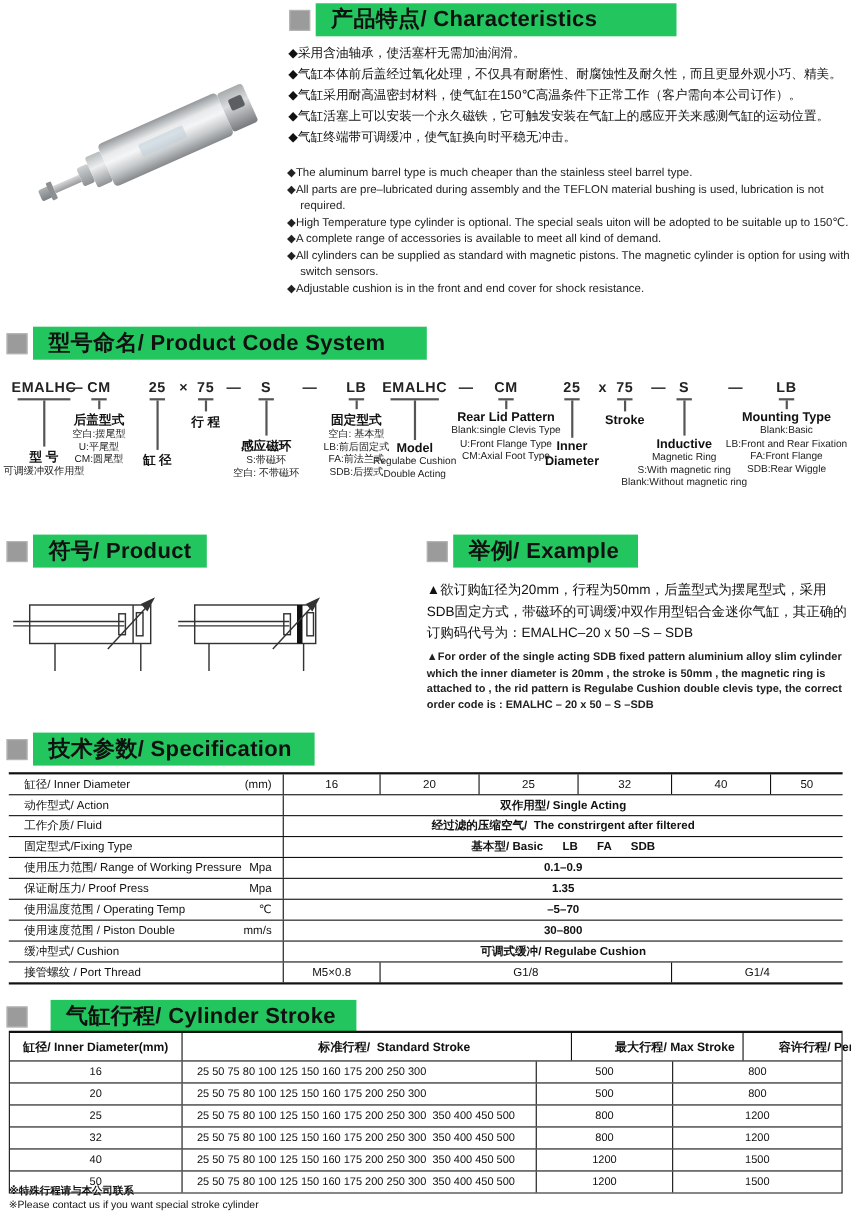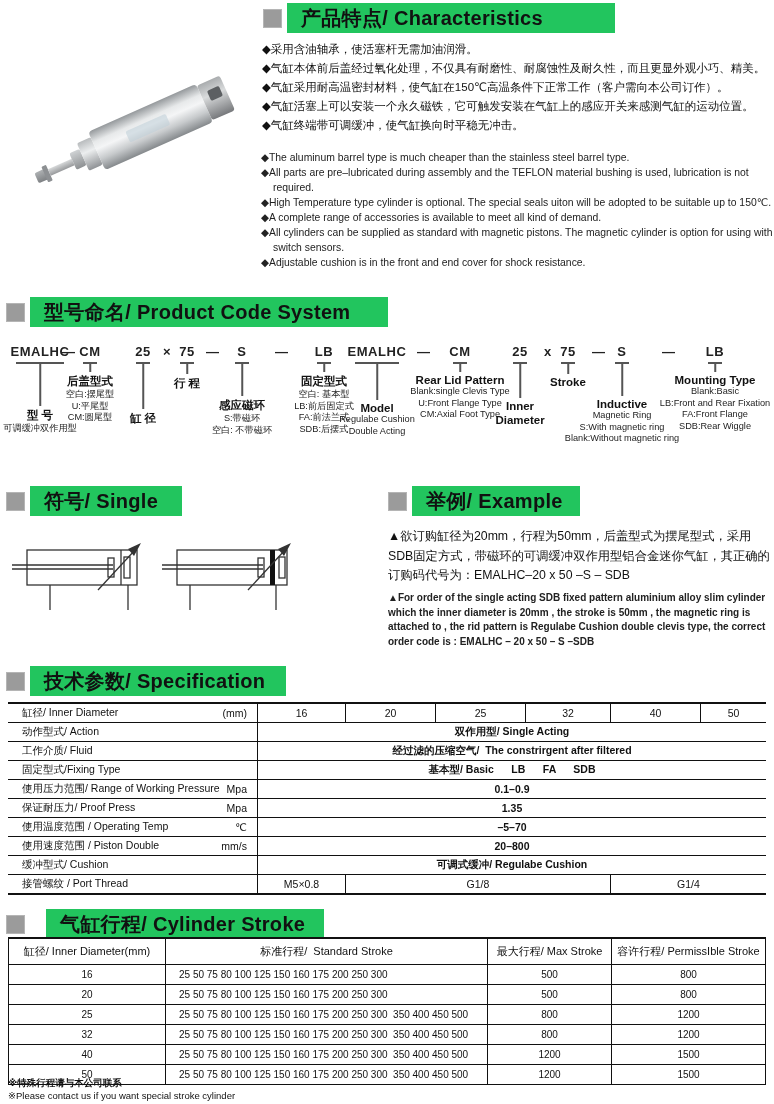--- a/index.html
+++ b/index.html
@@ -58,21 +58,21 @@
   .sp-label{width:250px;flex:0 0 auto;border-right:1px solid #111;display:flex;justify-content:space-between;
             align-items:center;padding:0 10px 0 14px;box-sizing:border-box;}
   .sp-cell{display:flex;align-items:center;justify-content:center;box-sizing:border-box;white-space:pre;}
   .sp-cell+.sp-cell{border-left:1px solid #111;}
   .sp-span{flex:1;display:flex;align-items:center;justify-content:center;white-space:pre;font-weight:bold;}
 
   
   .stk{position:absolute;left:8px;top:937px;width:758px;border:1.2px solid #111;border-top:2.5px solid #111;box-sizing:border-box;}
   .stk-row{display:flex;height:19px;border-bottom:1px solid #111;font-size:10px;color:#111;}
   .stk-row:last-child{border-bottom:none;}
-  .stk-row.head{height:25px;font-size:11px;font-weight:400;}
+  .stk-row.head{height:25px;font-size:11px;font-weight:700;gap:32px;}
   .stk-c{display:flex;align-items:center;justify-content:center;box-sizing:border-box;border-right:1px solid #111;white-space:pre;}
   .stk-c:last-child{border-right:none;}
   .stk-c.std{justify-content:flex-start;padding-left:13px;}
   .c1{width:157px;flex:0 0 auto;}
   .c2{width:322px;flex:0 0 auto;}
   .c3{width:124px;flex:0 0 auto;}
   .c4{flex:1;}
 
   .notes{position:absolute;left:8px;top:1076px;font-size:9.5px;line-height:13px;color:#111;}
   .notes .n0{font-weight:700;}
@@ -216,21 +216,21 @@
       <div class="pc-sub">SDB:Rear Wiggle</div>
     </div>
     <span class="pc-sep" style="left:417px;">—</span>
     <span class="pc-sep" style="left:544px;">x</span>
     <span class="pc-sep" style="left:592px;">—</span>
     <span class="pc-sep" style="left:662px;">—</span>
   </div>
 
   <div class="sec-head" style="left:6px;top:486px;">
     <div class="sq"></div>
-    <div class="bar" style="min-width:124px;">符号/ Single</div>
+    <div class="bar" style="min-width:124px;">符号/ Product</div>
   </div>
 
   <svg class="sym" width="400" height="92" viewBox="0 0 400 92">
     <g stroke="#333" stroke-width="1.3" fill="none">
       <rect x="19" y="18" width="110" height="35"></rect>
       <line x1="4" y1="33" x2="105" y2="33"></line>
         <line x1="4" y1="37" x2="105" y2="37"></line>
       <rect x="100" y="26" width="6" height="19"></rect>
       <line x1="113" y1="18" x2="113" y2="53"></line>
       <rect x="116" y="25" width="6" height="21"></rect>
@@ -318,21 +318,21 @@
           <span>使用温度范围 / Operating Temp</span>
           <span>℃</span>
         </div>
       <div class="sp-span">–5–70</div>
     </div>
     <div class="sp-row">
       <div class="sp-label">
           <span>使用速度范围 / Piston Double</span>
           <span>mm/s</span>
         </div>
-      <div class="sp-span">20–800</div>
+      <div class="sp-span">30–800</div>
     </div>
     <div class="sp-row">
       <div class="sp-label">
           <span>缓冲型式/ Cushion</span>
           <span></span>
         </div>
       <div class="sp-span">可调式缓冲/ Regulabe Cushion</div>
     </div>
     <div class="sp-row">
       <div class="sp-label">

